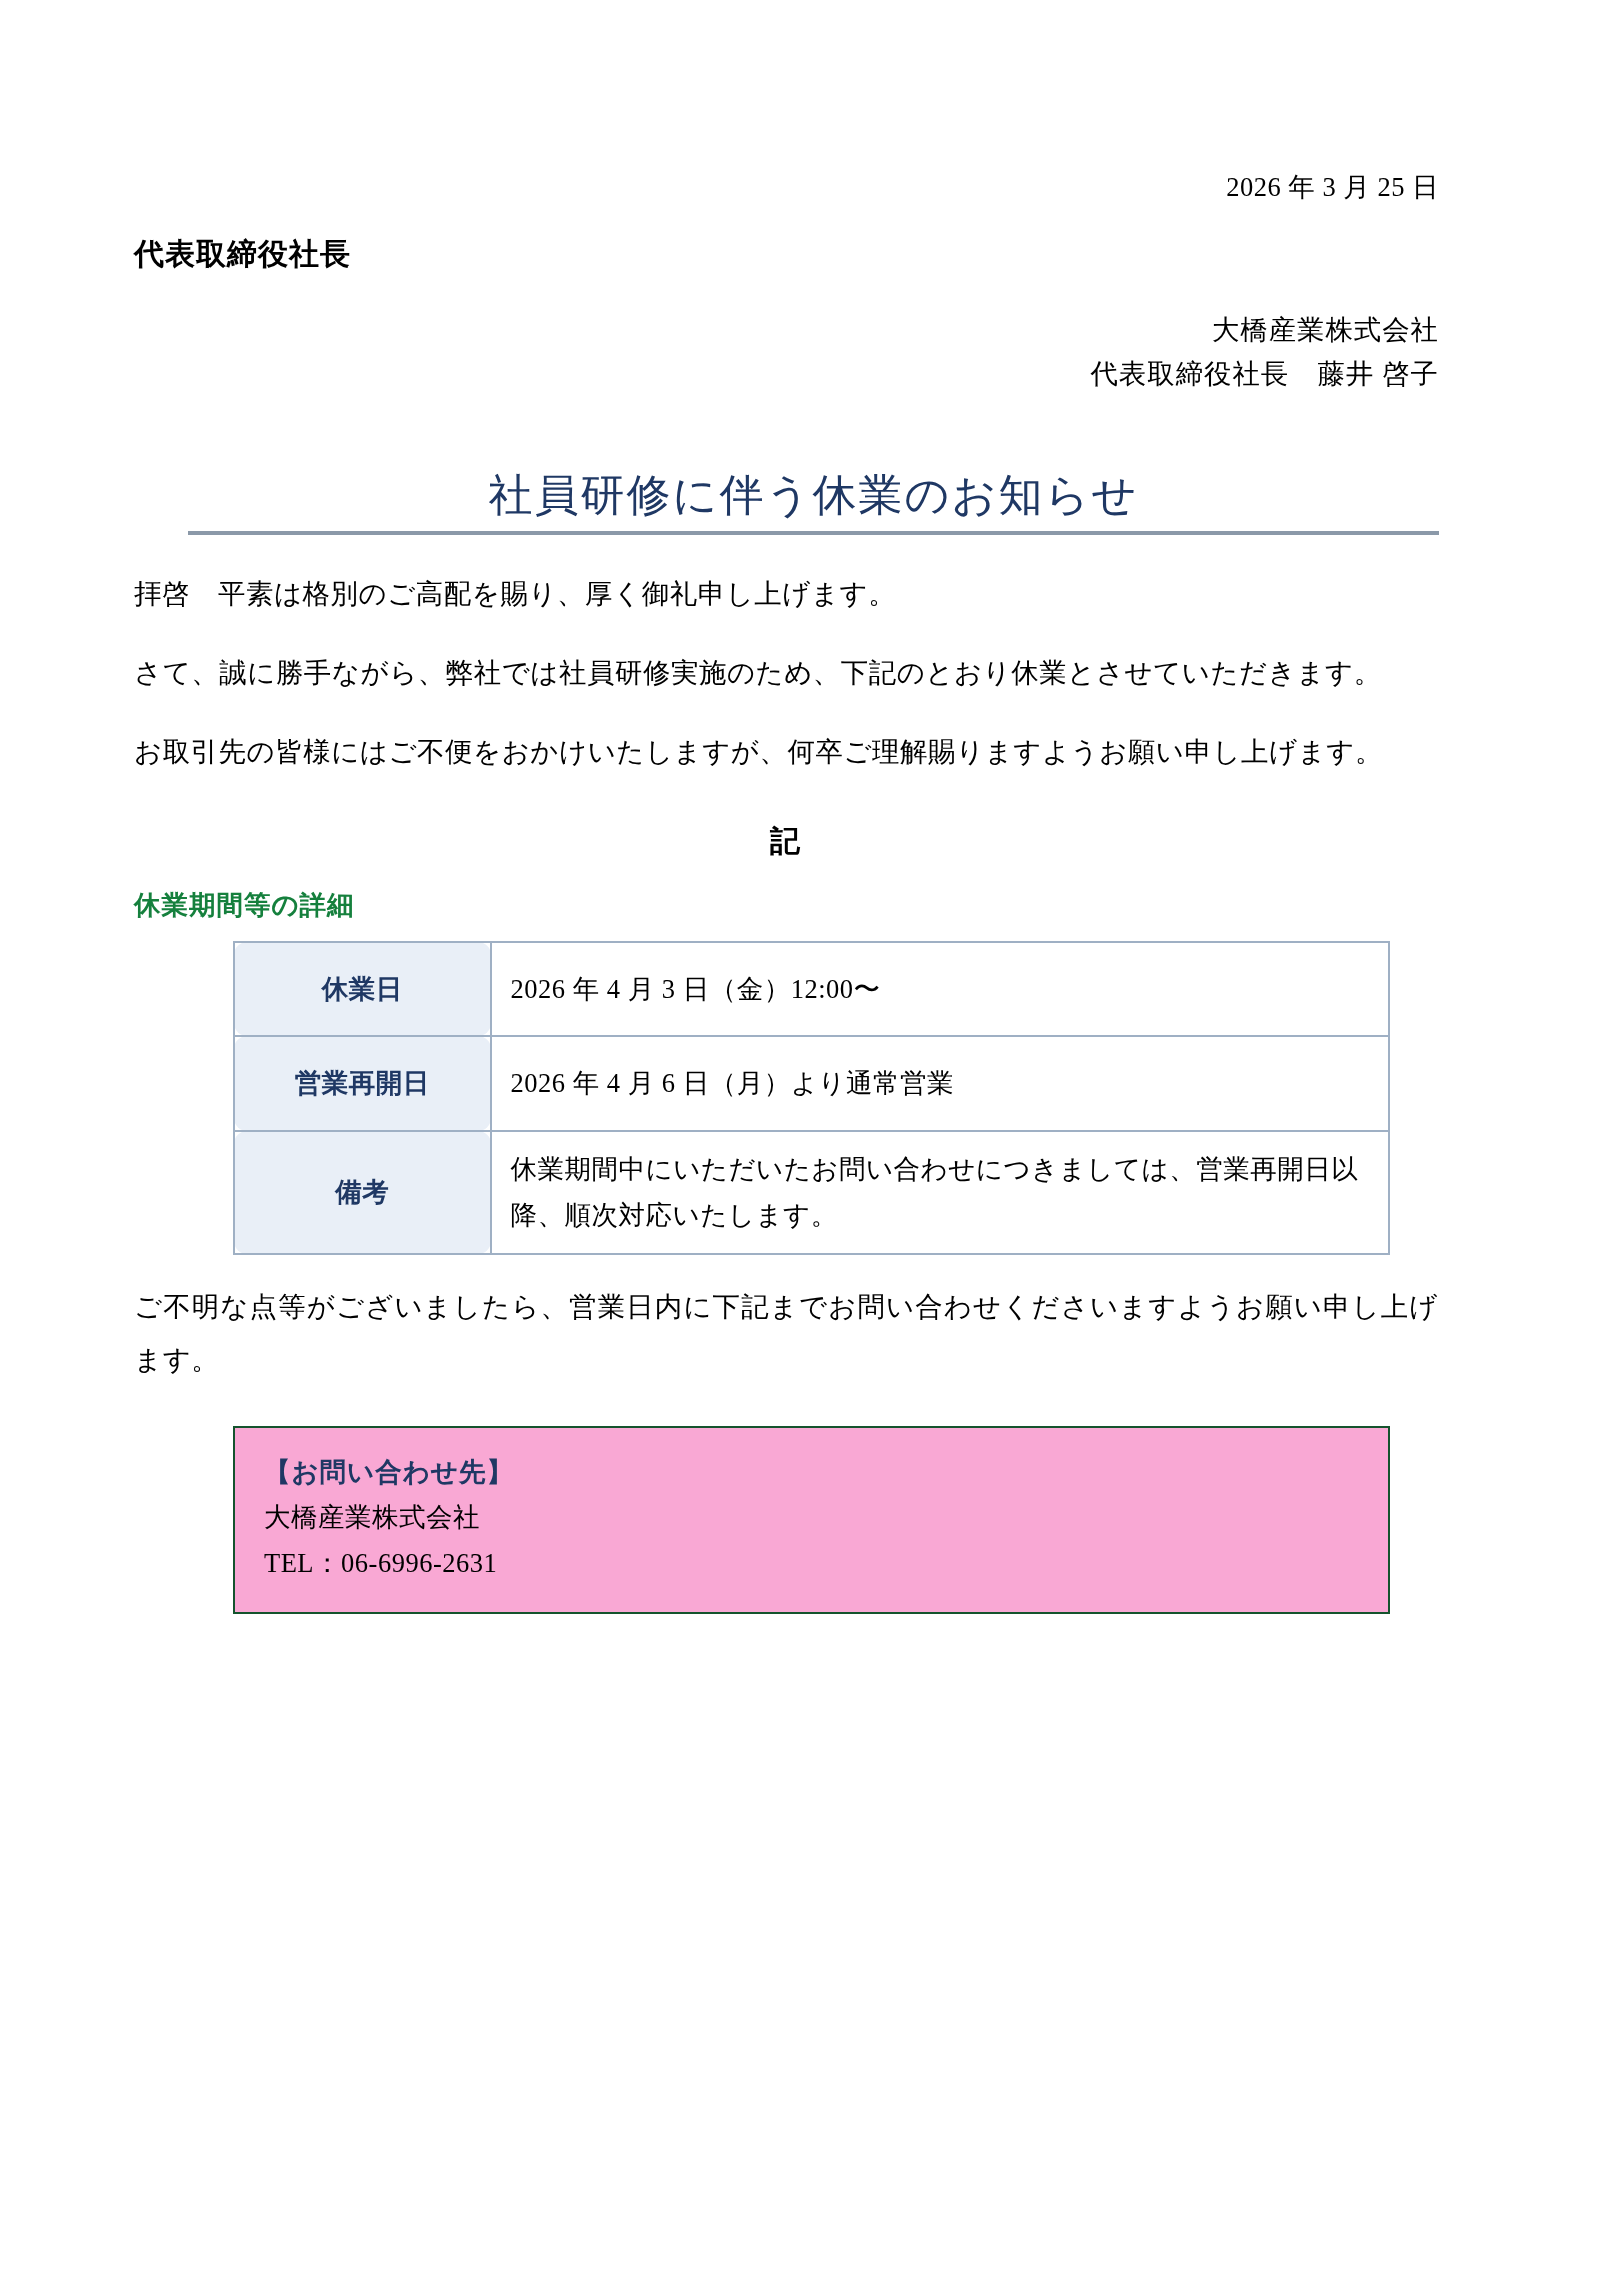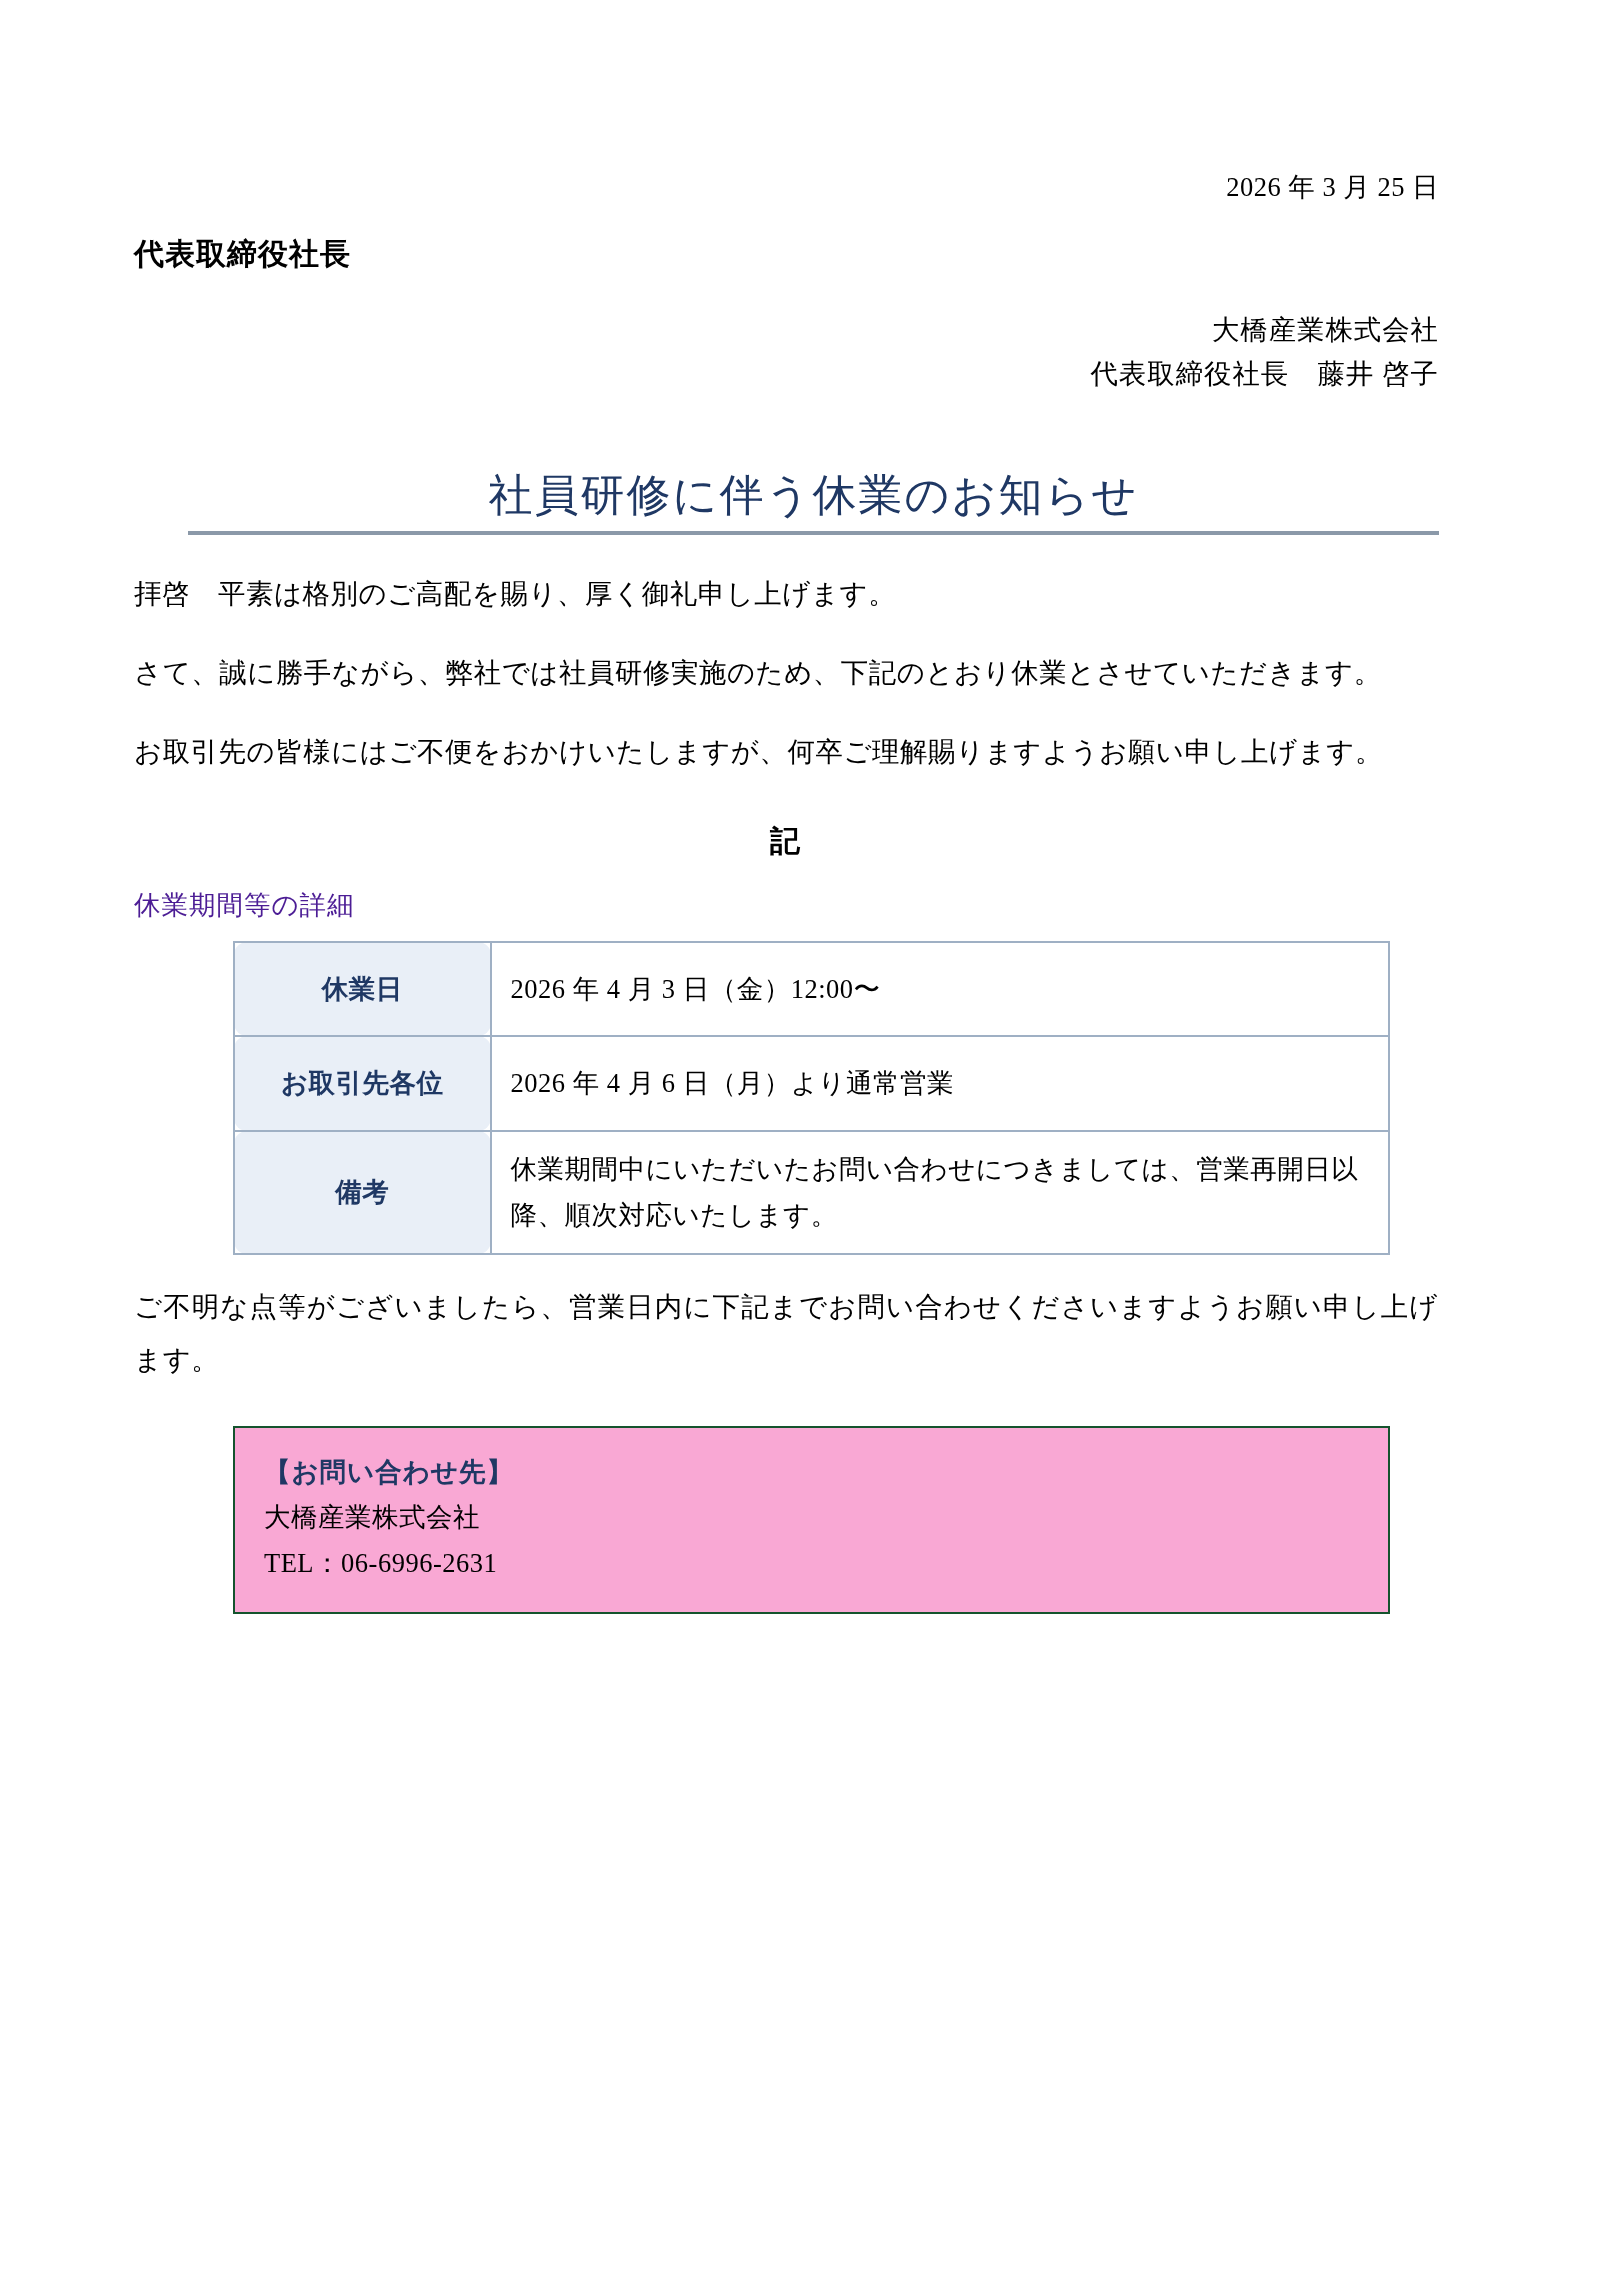--- a/index.html
+++ b/index.html
@@ -87,22 +87,22 @@
     font-weight: bold;
     letter-spacing: 2px;
     margin-left: -54px;
     width: 1304px;
   }
 
   .section-head {
     margin-top: 25.5px;
     margin-left: -54px;
     font-size: 26.5px;
-    font-weight: normal;
-    color: #4c1d95;
+    font-weight: bold;
+    color: #15803d;
     letter-spacing: 1px;
   }
 
   .detail-table {
     margin-top: 17.6px;
     margin-left: 45px;
     width: 1157px;
     border-collapse: collapse;
     table-layout: fixed;
   }
@@ -188,21 +188,21 @@
 
     <div class="section-head">休業期間等の詳細</div>
 
     <table class="detail-table">
       <tbody>
         <tr class="row-tall">
           <td class="label">休業日</td>
           <td class="value">2026 年 4 月 3 日（金）12:00〜</td>
         </tr>
         <tr class="row-tall">
-          <td class="label">お取引先各位</td>
+          <td class="label">営業再開日</td>
           <td class="value">2026 年 4 月 6 日（月）より通常営業</td>
         </tr>
         <tr class="row-note">
           <td class="label">備考</td>
           <td class="value">休業期間中にいただいたお問い合わせにつきましては、営業再開日以降、順次対応いたします。</td>
         </tr>
       </tbody>
     </table>
 
     <div class="para">ご不明な点等がございましたら、営業日内に下記までお問い合わせくださいますようお願い申し上げます。</div>

